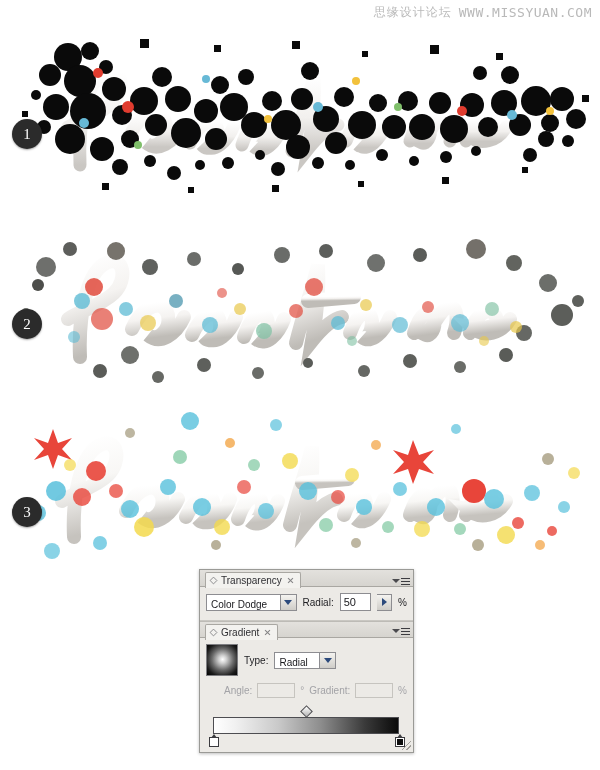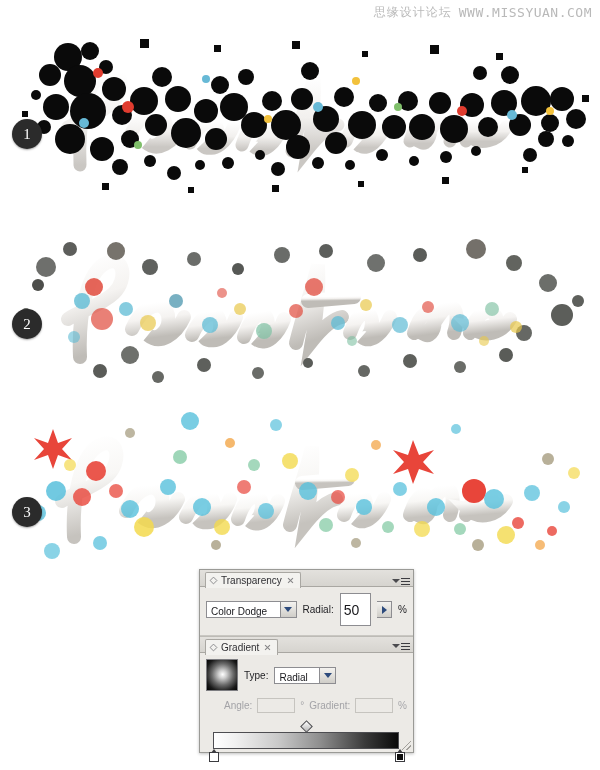--- a/index.html
+++ b/index.html
@@ -147,22 +147,22 @@
     border-top:5px solid #2c4a7c;
   }
 
   #blend-mode-select { width:95px; }
   #gradient-type-select { width:62px; }
 
   .label { font-size:10px; color:#1d1d21; }
   .label.dim { color:#a3a3a7; }
 
   .numfield {
-    height:33px; background:#ffffff; border:1px solid #8d8d91;
-    font-size:14px; color:#18181c;
+    height:18px; background:#ffffff; border:1px solid #8d8d91;
+    font-size:11px; color:#18181c;
     display:flex; align-items:center; padding:0 3px;
   }
   #opacity-field { width:33px; justify-content:flex-start; }
 
   .spinbtn {
     width:16px; height:17px;
     background:linear-gradient(#f4f3f0,#cfcdc8);
     border:1px solid #8d8d91; border-left:none;
     display:flex; align-items:center; justify-content:center;
   }

